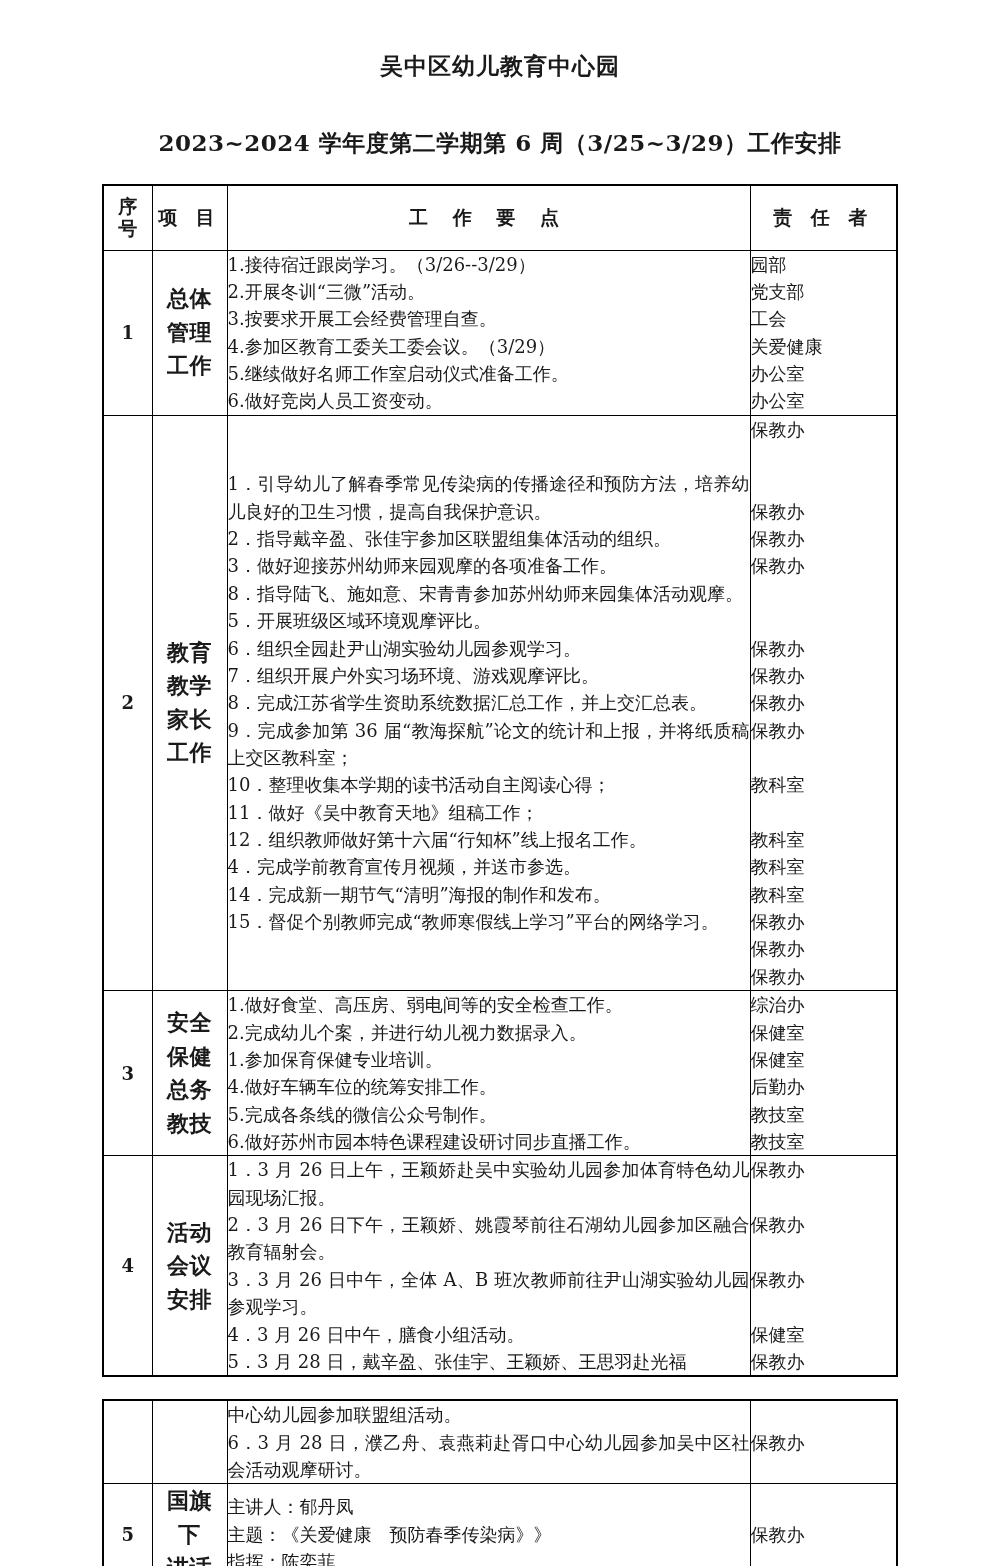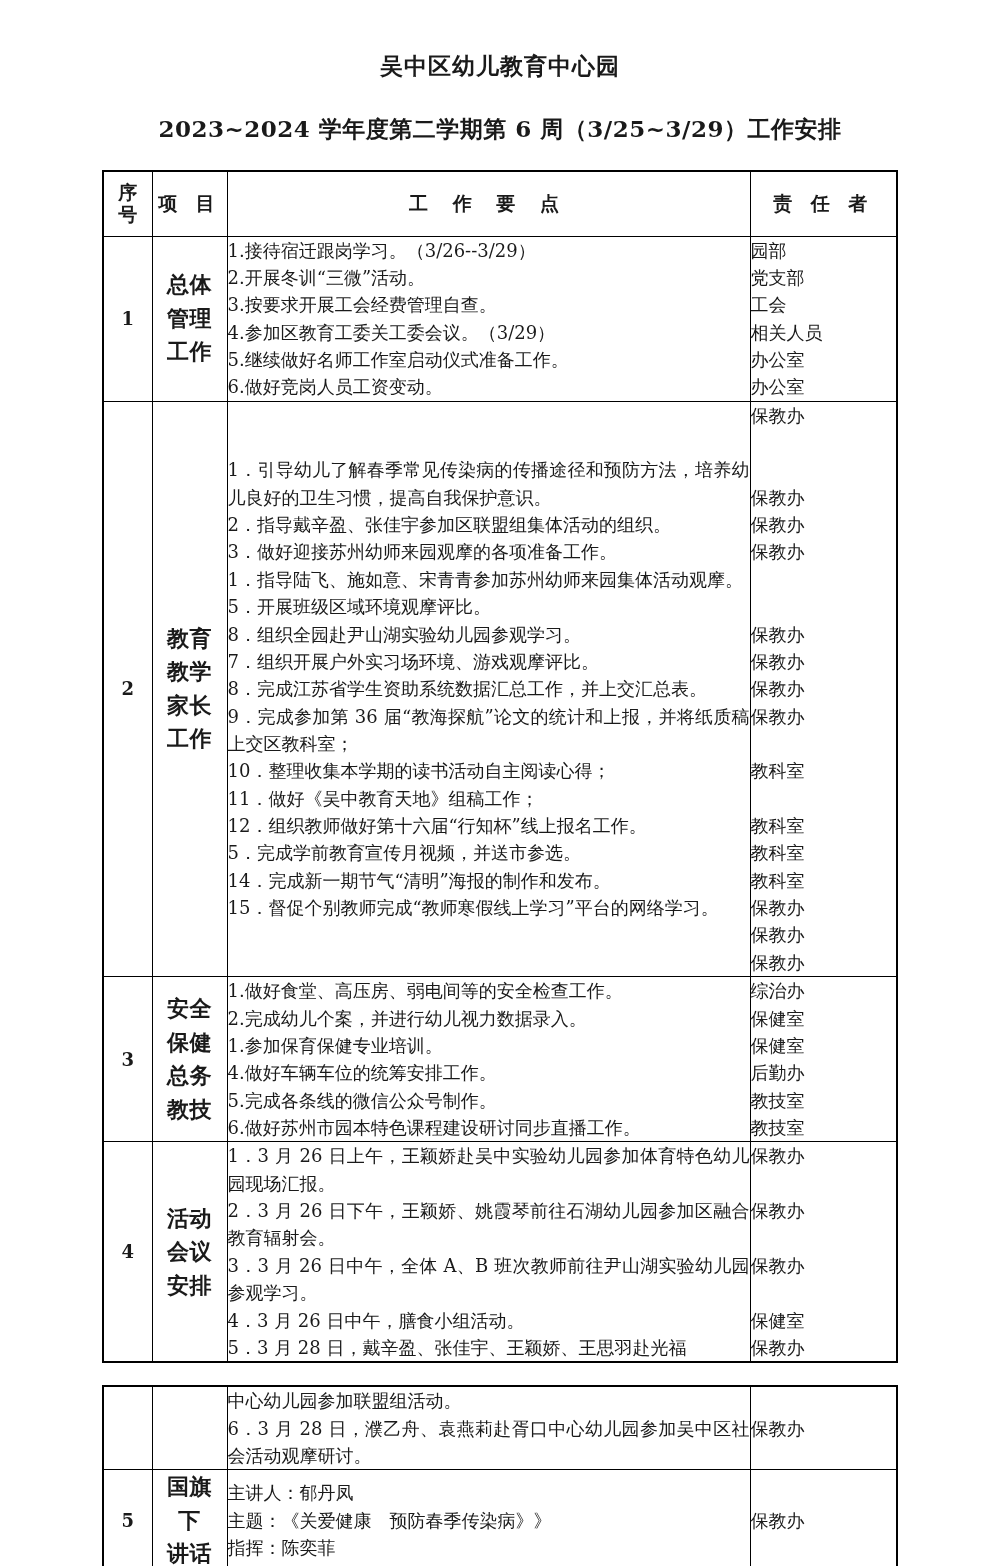--- a/index.html
+++ b/index.html
@@ -33,21 +33,21 @@
     font-weight: bold;
     letter-spacing: 1px;
     line-height: 1.25;
     margin: 0;
   }
   .doc-subtitle {
     font-size: 23px;
     font-weight: bold;
     letter-spacing: 0.5px;
     line-height: 1.25;
-    margin: 2px;
+    margin: 16px;
     padding-top: 32px;
   }
   .table-wrap {
     width: 796px;
     margin: 0 auto;
     position: relative;
   }
   .t1 { margin-top: 26px; }
   .t2 { margin-top: 22px; }
 
@@ -154,48 +154,48 @@
             <span class="ln">2.开展冬训“三微”活动。</span>
             <span class="ln">3.按要求开展工会经费管理自查。</span>
             <span class="ln">4.参加区教育工委关工委会议。（3/29）</span>
             <span class="ln">5.继续做好名师工作室启动仪式准备工作。</span>
             <span class="ln">6.做好竞岗人员工资变动。</span>
           </td>
           <td class="cell-resp va-mid">
             <span class="ln">园部</span>
             <span class="ln">党支部</span>
             <span class="ln">工会</span>
-            <span class="ln">相关人员</span>
+            <span class="ln">关爱健康</span>
             <span class="ln">办公室</span>
             <span class="ln">办公室</span>
           </td>
         </tr>
 
         <tr>
           <td class="cell-no va-mid">2</td>
           <td class="cell-item va-mid">
             <span class="ln">教育</span><br>
             <span class="ln">教学</span><br>
             <span class="ln">家长</span><br>
             <span class="ln">工作</span>
           </td>
           <td class="cell-pts va-top">
             <span class="ln">1．引导幼儿了解春季常见传染病的传播途径和预防方法，培养幼儿良好的卫生习惯，提高自我保护意识。</span>
             <span class="ln">2．指导戴辛盈、张佳宇参加区联盟组集体活动的组织。</span>
             <span class="ln">3．做好迎接苏州幼师来园观摩的各项准备工作。</span>
-            <span class="ln">1．指导陆飞、施如意、宋青青参加苏州幼师来园集体活动观摩。</span>
+            <span class="ln">8．指导陆飞、施如意、宋青青参加苏州幼师来园集体活动观摩。</span>
             <span class="ln">5．开展班级区域环境观摩评比。</span>
-            <span class="ln">8．组织全园赴尹山湖实验幼儿园参观学习。</span>
+            <span class="ln">6．组织全园赴尹山湖实验幼儿园参观学习。</span>
             <span class="ln">7．组织开展户外实习场环境、游戏观摩评比。</span>
             <span class="ln">8．完成江苏省学生资助系统数据汇总工作，并上交汇总表。</span>
             <span class="ln">9．完成参加第 36 届“教海探航”论文的统计和上报，并将纸质稿上交区教科室；</span>
             <span class="ln">10．整理收集本学期的读书活动自主阅读心得；</span>
             <span class="ln">11．做好《吴中教育天地》组稿工作；</span>
             <span class="ln">12．组织教师做好第十六届“行知杯”线上报名工作。</span>
-            <span class="ln">5．完成学前教育宣传月视频，并送市参选。</span>
+            <span class="ln">4．完成学前教育宣传月视频，并送市参选。</span>
             <span class="ln">14．完成新一期节气“清明”海报的制作和发布。</span>
             <span class="ln">15．督促个别教师完成“教师寒假线上学习”平台的网络学习。</span>
           </td>
           <td class="cell-resp va-top">
             <span class="ln">保教办</span>
             <span class="ln blank">&nbsp;</span>
             <span class="ln blank">&nbsp;</span>
             <span class="ln">保教办</span>
             <span class="ln">保教办</span>
             <span class="ln">保教办</span>

